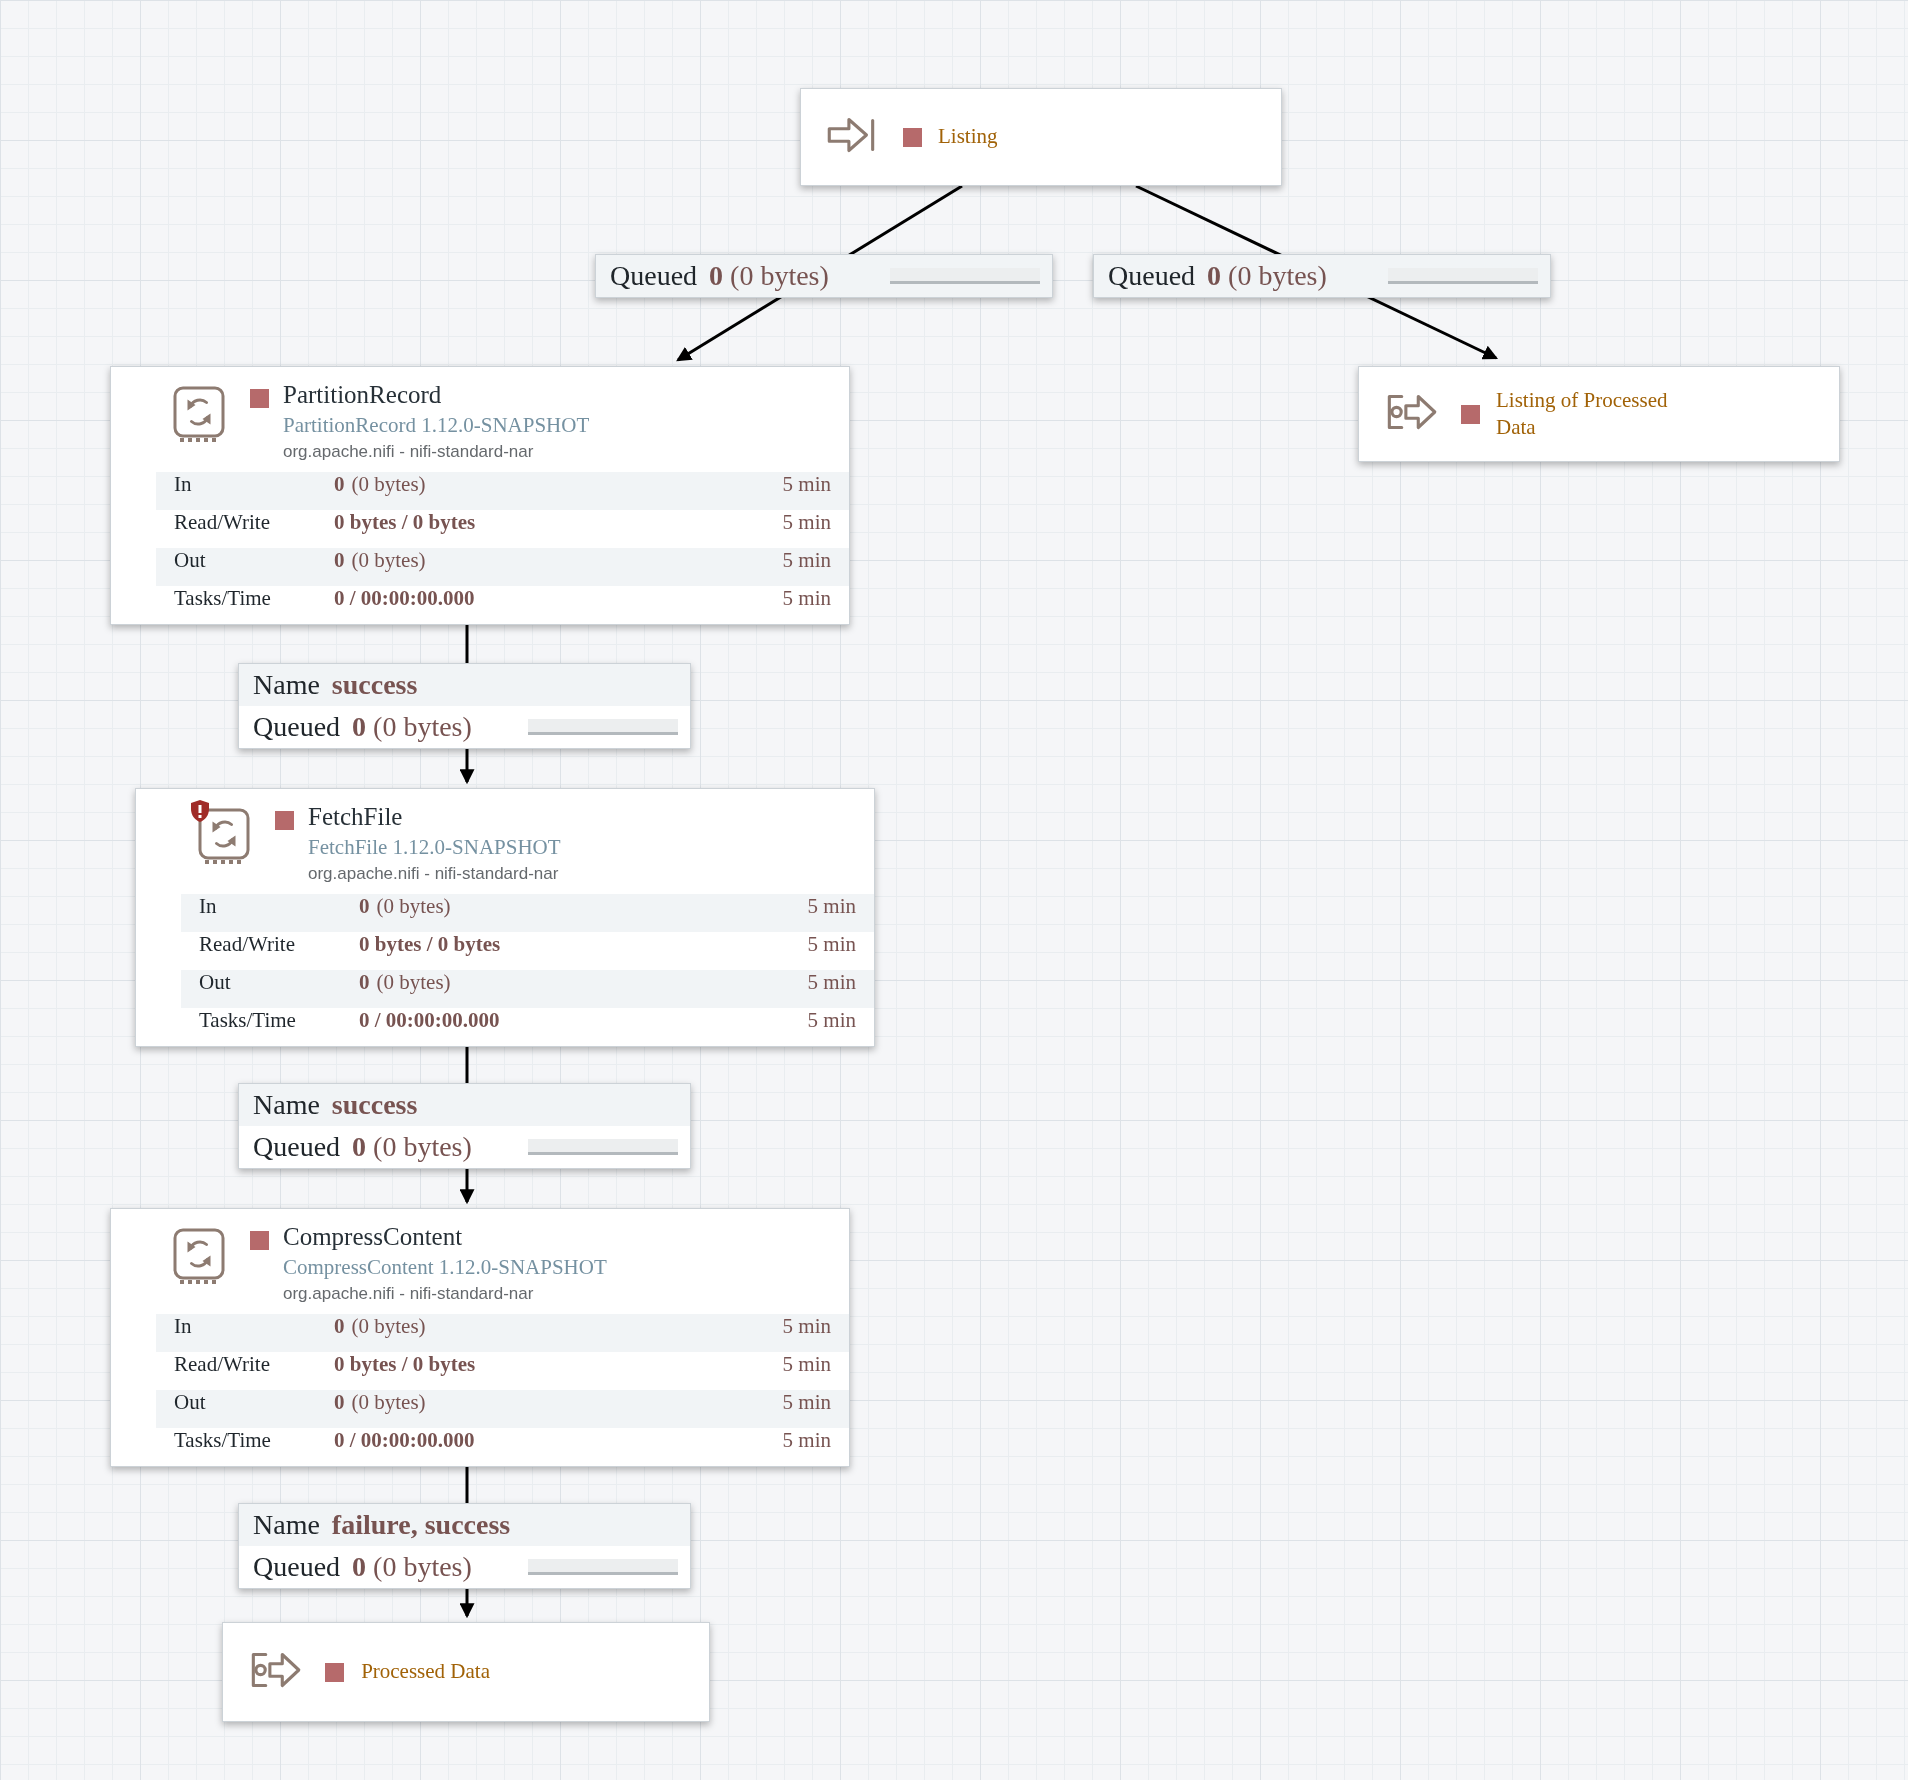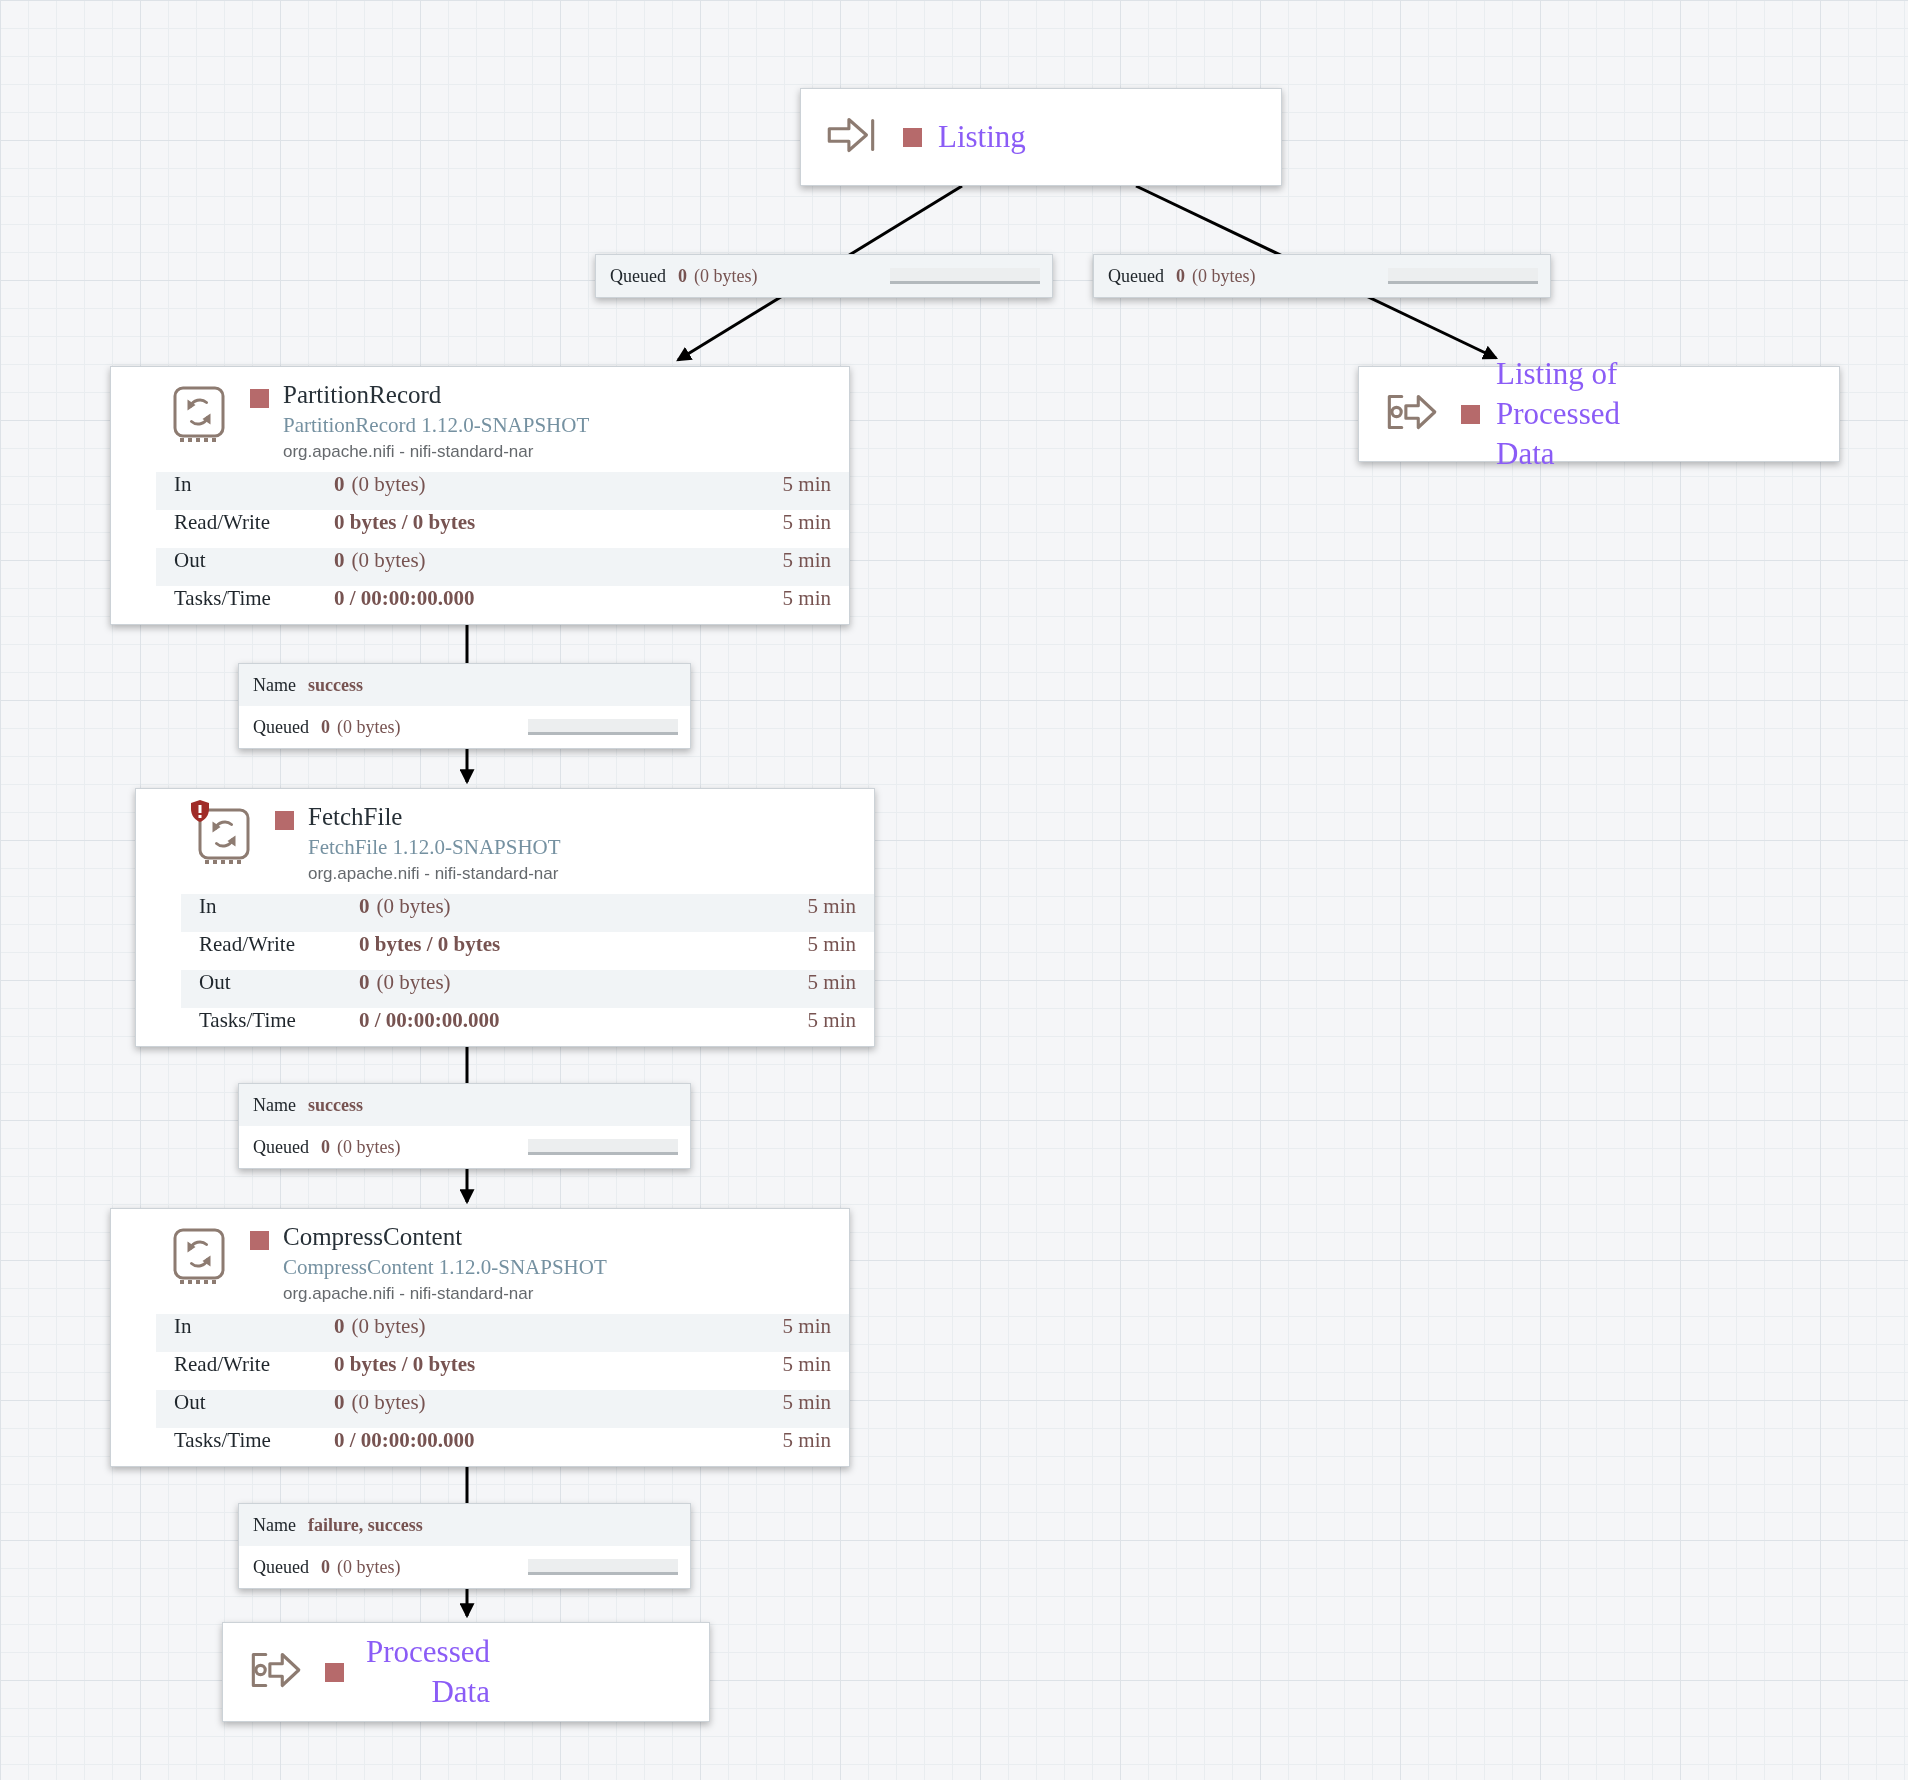--- a/index.html
+++ b/index.html
@@ -30,23 +30,23 @@
   .stat-row{display:flex;align-items:flex-start;height:38px;padding:0 18px;font-size:21px;box-sizing:border-box;}
   .stat-row.alt{background:#f1f4f6;}
   .stat-label{width:160px;color:#1f262c;flex:none;}
   .stat-strong{font-weight:bold;color:#775351;margin-right:7px;}
   .stat-normal{color:#775351;}
   .stat-time{margin-left:auto;color:#775351;}
   .shield{position:absolute;left:-8px;top:-8px;}
   
   .port{display:flex;align-items:center;padding:0 20px;}
   .port .sq{margin:0 16px 0 20px;}
-  .port-label{font-size:31px;color:#8b5cf6;line-height:1.3;}
+  .port-label{font-size:21px;color:#a16207;line-height:1.3;}
   
-  .lbl-row{display:flex;align-items:center;height:42px;padding:0 14px;font-size:18px;position:relative;box-sizing:border-box;}
+  .lbl-row{display:flex;align-items:center;height:42px;padding:0 14px;font-size:28px;position:relative;box-sizing:border-box;}
   .lbl-row.alt{background:#f1f4f6;}
   .lbl-key{color:#20262b;margin-right:12px;}
   .lbl-strong{font-weight:bold;color:#775351;margin-right:7px;}
   .lbl-normal{color:#775351;}
   .meter{position:absolute;right:12px;top:50%;margin-top:-8px;width:150px;height:13px;
     background:#eceeef;border-bottom:3px solid #b3b9bd;}
   
   #port-listing{left:800px;top:88px;width:482px;height:98px;}
   #queue-left{left:595px;top:254px;width:458px;height:44px;}
   #queue-right{left:1093px;top:254px;width:458px;height:44px;}

